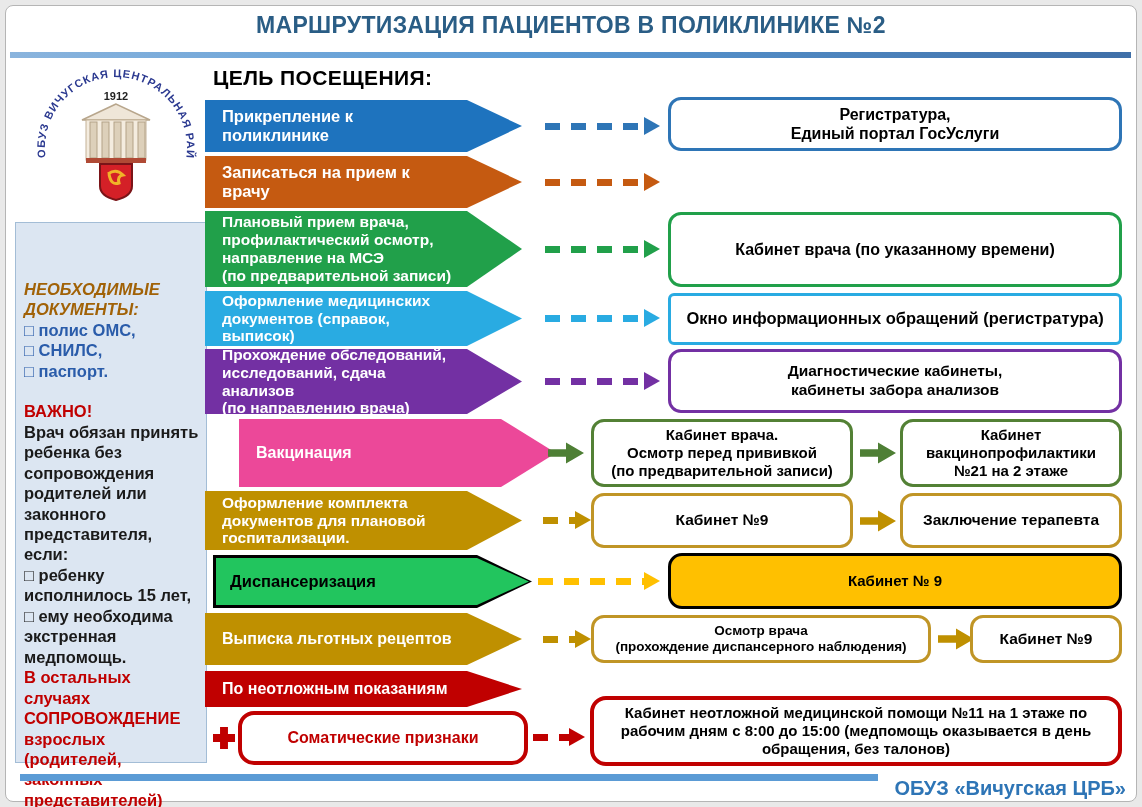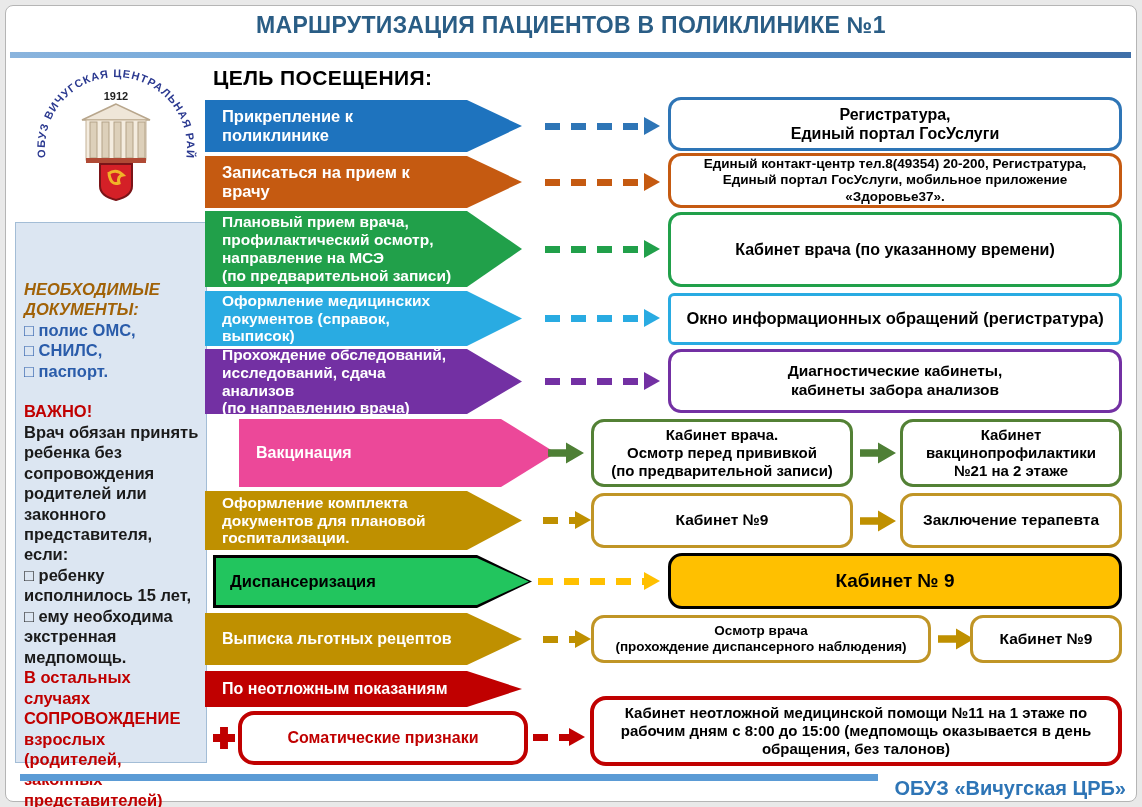--- a/index.html
+++ b/index.html
@@ -70,21 +70,21 @@
   .c-dkgreen{background:#ec4899;margin-left:34px;} .b-dkgreen{border-color:#538135;}
   .c-gold{background:#bf9000;} .b-gold{border-color:#c09526;}
   .c-red{background:#c00000;}
 </style>
 </head>
 <body>
 
 <div id="root">
   <div class="card"></div>
 
-  <div class="abs page-title">МАРШРУТИЗАЦИЯ ПАЦИЕНТОВ В ПОЛИКЛИНИКЕ №1</div>
+  <div class="abs page-title">МАРШРУТИЗАЦИЯ ПАЦИЕНТОВ В ПОЛИКЛИНИКЕ №2</div>
   <div class="abs title-underline"></div>
 
   <svg class="abs" style="left:30px;top:58px" width="172" height="156" viewBox="0 0 172 156">
     <circle cx="86" cy="74" r="72" fill="#ffffff"></circle>
     <defs>
         <path id="ringPath" d="M 16 102 A 71 71 0 1 1 156 102" fill="none"></path>
       </defs>
     <text font-size="11" font-weight="bold" fill="#2b3990" letter-spacing="1">
       <textPath href="#ringPath" startOffset="1%">ОБУЗ ВИЧУГСКАЯ ЦЕНТРАЛЬНАЯ РАЙОННАЯ БОЛЬНИЦА</textPath>
     </text>
@@ -126,21 +126,20 @@
       <div class="tri"></div>
     </div>
   <div class="abs result-box b-blue" style="left:668px;top:97px;width:454px;height:54px;font-size:16px">Регистратура,
 Единый портал ГосУслуги</div>
 
   <div class="abs block-arrow c-orange" style="top:156px;width:317px;height:52px;font-size:16.5px">Записаться на прием к врачу</div>
   <div class="abs dash-arrow" style="--c:#c55a11;left:545px;top:170px;width:115px">
       <div class="line"></div>
       <div class="tri"></div>
     </div>
-  <div class="abs result-box b-orange" style="left:668px;top:153px;width:454px;height:55px;font-size:13.5px">Единый контакт-центр тел.8(49354) 20-200, Регистратура, Единый портал ГосУслуги, мобильное приложение «Здоровье37».</div>
 
   <div class="abs block-arrow c-green" style="top:211px;width:317px;height:76px;font-size:15.5px">Плановый прием врача,
 профилактический осмотр,
 направление на МСЭ
 (по предварительной записи)</div>
   <div class="abs dash-arrow" style="--c:#21a04a;left:545px;top:237px;width:115px">
       <div class="line"></div>
       <div class="tri"></div>
     </div>
   <div class="abs result-box b-green" style="left:668px;top:212px;width:454px;height:75px;font-size:16px">Кабинет врача (по указанному времени)</div>
@@ -184,21 +183,21 @@
   <div class="abs solid-arrow" style="--c:#bf9000;left:860px;top:509px"></div>
   <div class="abs result-box b-gold" style="left:900px;top:493px;width:222px;height:55px;font-size:15.5px">Заключение терапевта</div>
 
   <div class="abs arrow-outer" style="top:555px;width:319px;height:53px">
     <div class="arrow-inner" style="font-size:16.5px">Диспансеризация</div>
   </div>
   <div class="abs dash-arrow" style="--c:#ffc000;left:538px;top:569px;width:122px">
       <div class="line"></div>
       <div class="tri"></div>
     </div>
-  <div class="abs result-box filled-box" style="left:668px;top:553px;width:454px;height:56px;font-size:19px">Кабинет № 9</div>
+  <div class="abs result-box filled-box" style="left:668px;top:553px;width:454px;height:56px;font-size:15px">Кабинет № 9</div>
 
   <div class="abs block-arrow c-gold" style="top:613px;width:317px;height:52px;font-size:16px">Выписка льготных рецептов</div>
   <div class="abs dash-arrow" style="--c:#bf9000;left:543px;top:627px;width:48px">
       <div class="line"></div>
       <div class="tri"></div>
     </div>
   <div class="abs result-box b-gold" style="left:591px;top:615px;width:340px;height:48px;font-size:13.5px">Осмотр врача
 (прохождение диспансерного наблюдения)</div>
   <div class="abs solid-arrow" style="--c:#bf9000;left:938px;top:627px"></div>
   <div class="abs result-box b-gold" style="left:970px;top:615px;width:152px;height:48px;font-size:15.5px">Кабинет №9</div>

